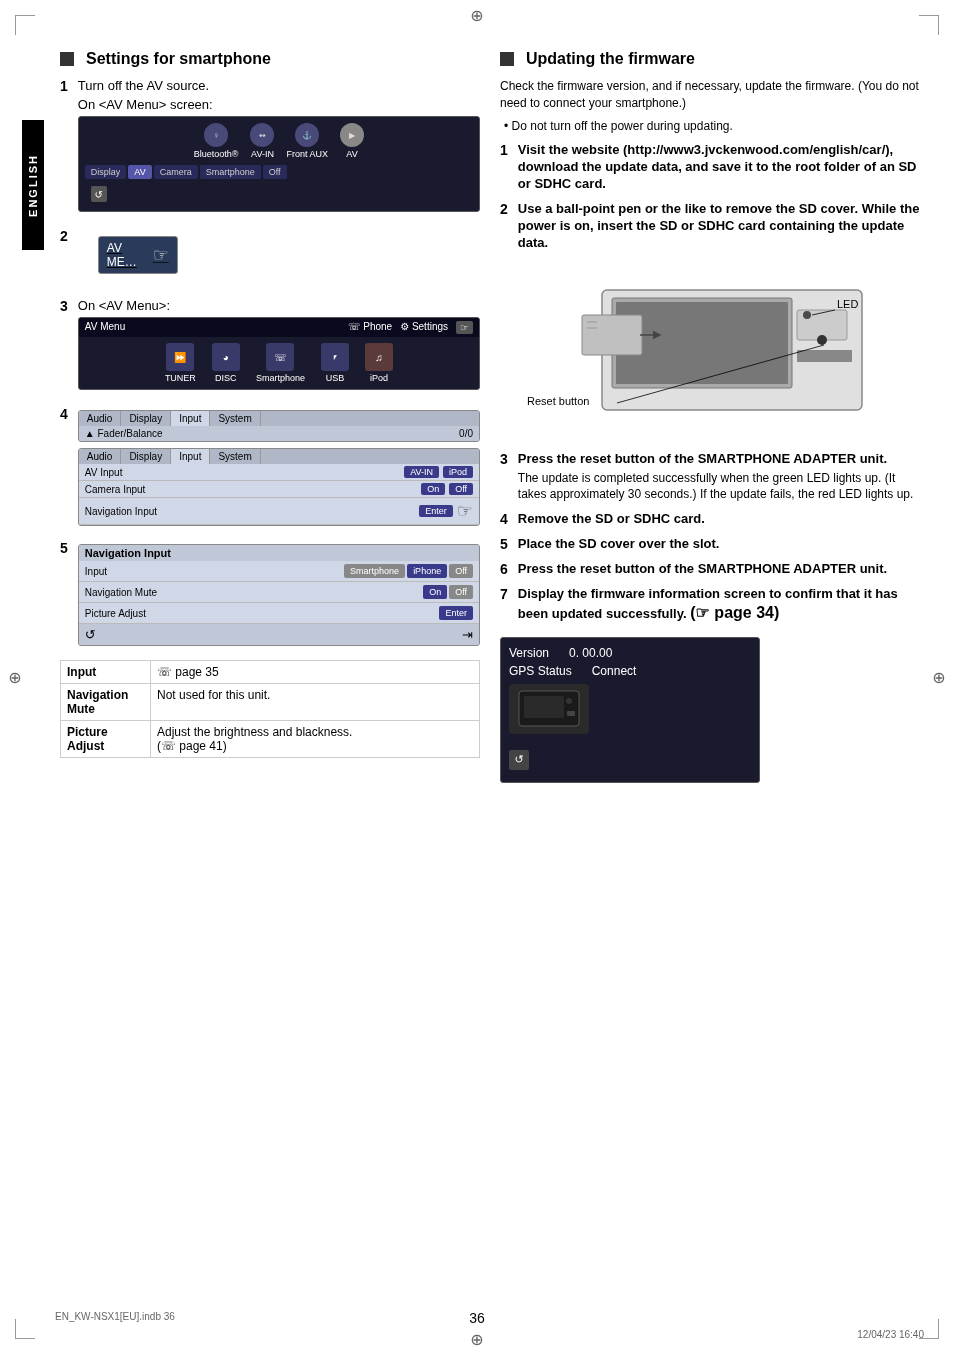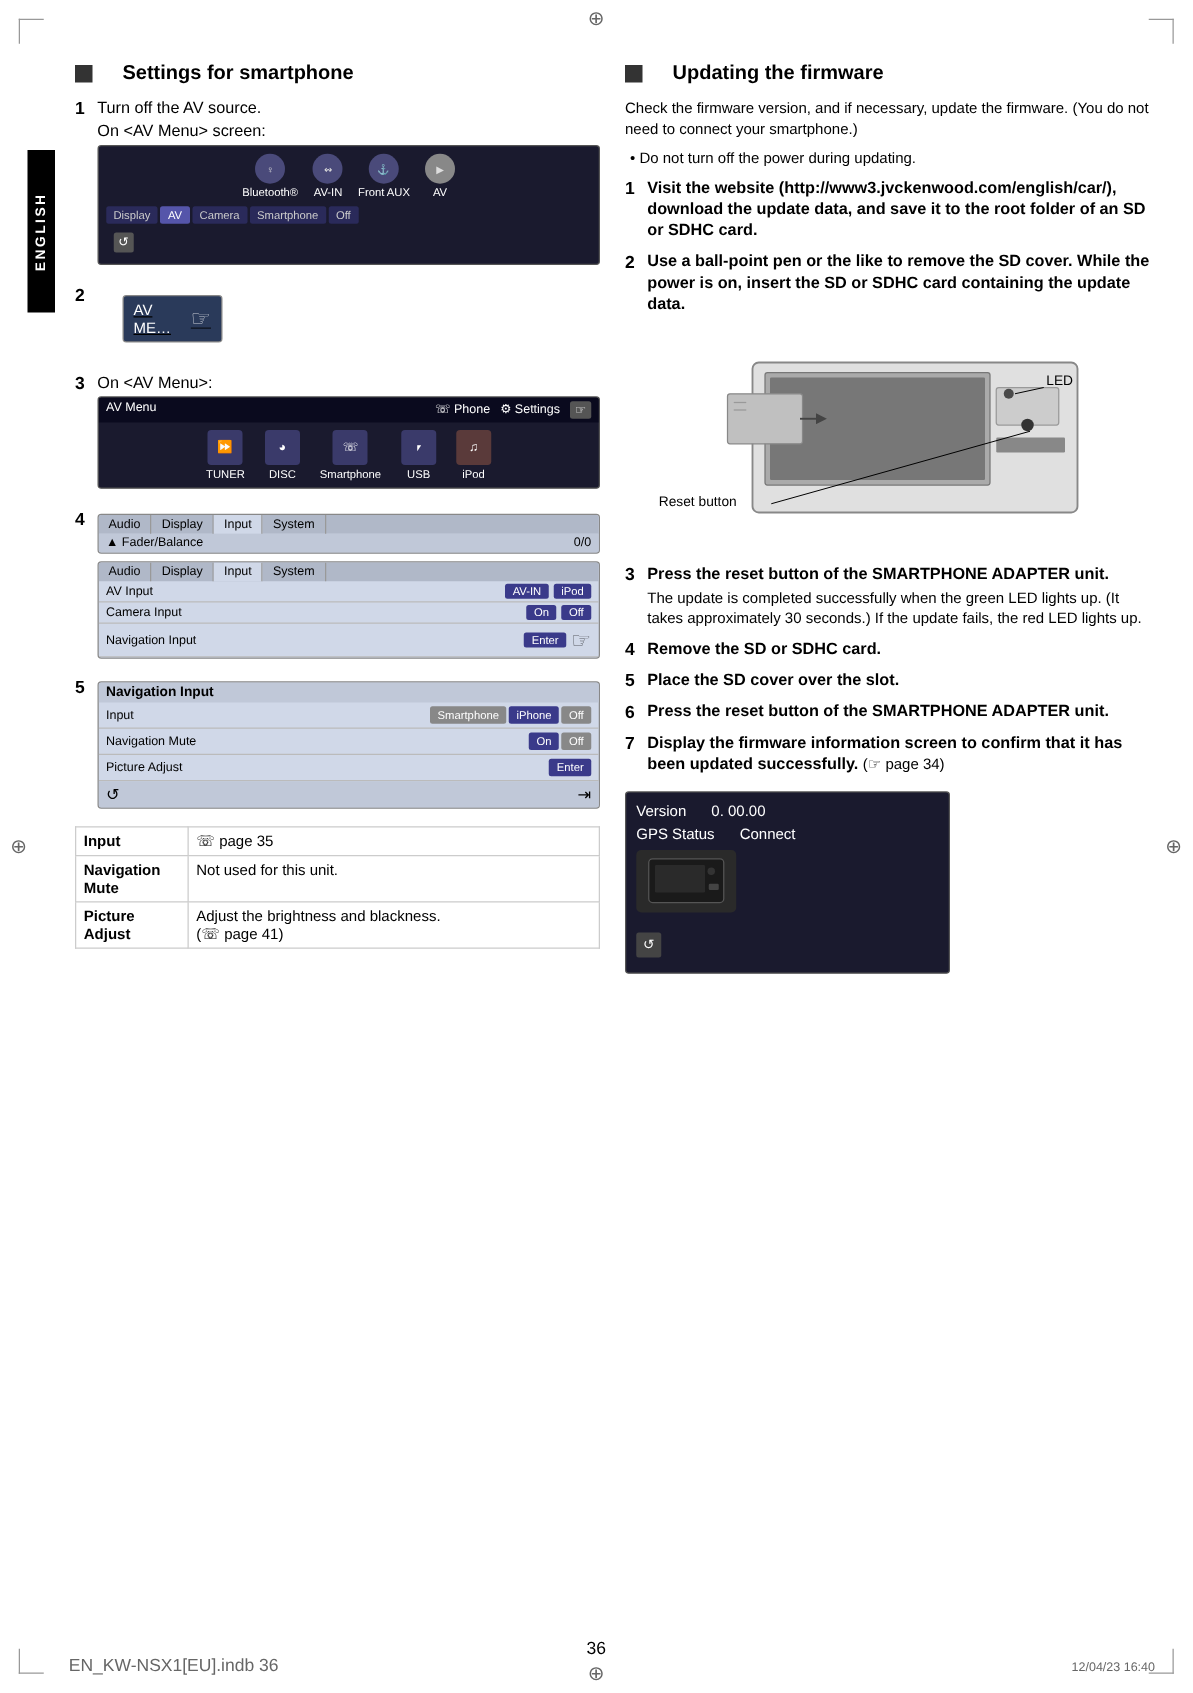--- a/index.html
+++ b/index.html
@@ -64,21 +64,21 @@
       max-width: 420px;
     }
     .col-right {
       flex: 1;
     }
 
     
     .section-header {
       display: flex;
       align-items: center;
-      gap: 24px;
+      gap: 12px;
       margin-bottom: 10px;
     }
     .section-icon {
       width: 14px;
       height: 14px;
       background: #333;
       display: inline-block;
       flex-shrink: 0;
     }
     .section-title {
@@ -376,23 +376,23 @@
       bottom: 28px;
       left: 50%;
       transform: translateX(-50%);
       font-size: 14px;
       font-weight: normal;
     }
 
     
     .footer-left {
       position: absolute;
-      bottom: 14px;
+      bottom: 32px;
       left: 55px;
-      font-size: 14px;
+      font-size: 10px;
       color: #666;
     }
     .footer-right {
       position: absolute;
       bottom: 14px;
       right: 30px;
       font-size: 10px;
       color: #666;
     }
 
@@ -739,21 +739,21 @@
         <div class="step-content">
           <div class="right-step-bold">Press the reset button of the SMARTPHONE ADAPTER unit.</div>
         </div>
       </div>
 
       <div class="step-row" style="margin-top:6px;">
         <span class="step-label">7</span>
         <div class="step-content">
           <div class="right-step-bold">
             <span>Display the firmware information screen to confirm that it has been updated successfully.</span>
-            <span style="font-weight:normal;font-size:12px;">(☞ page 34)</span>
+            <span style="font-weight:bold;font-size:16px;">(☞ page 34)</span>
           </div>
         </div>
       </div>
 
       <div class="version-screen" style="margin-top:13px;max-width:260px;">
         <div class="version-row">
           <span>Version</span>
           <span>0. 00.00</span>
         </div>
         <div class="version-row">

